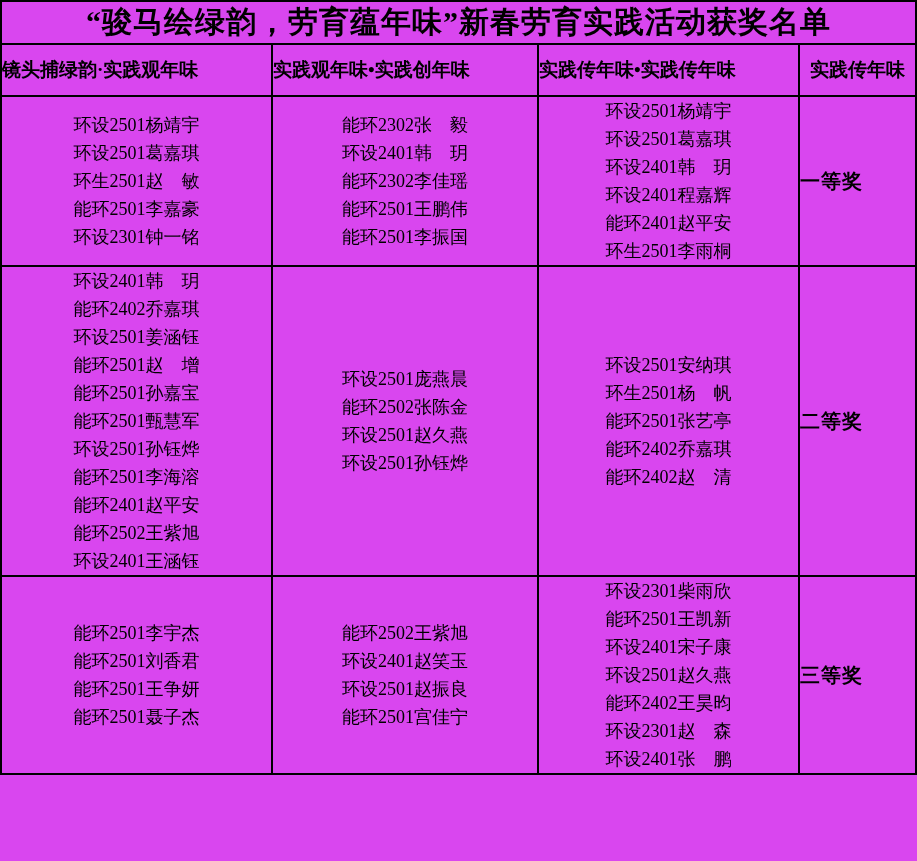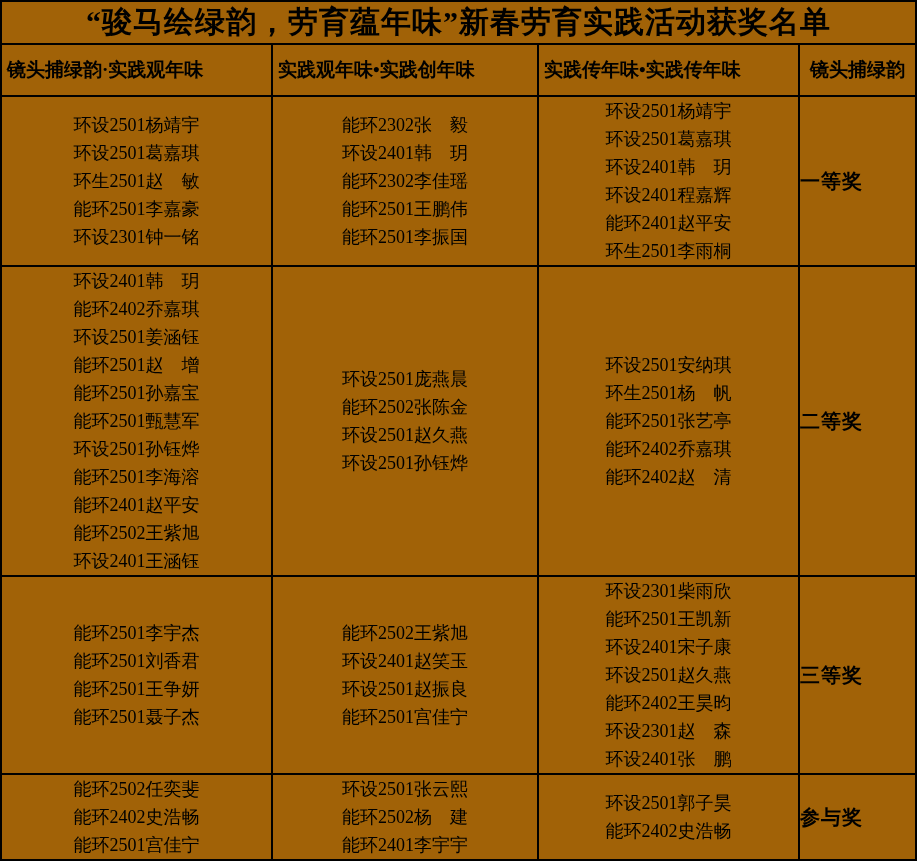--- a/index.html
+++ b/index.html
@@ -5,21 +5,21 @@
   html, body {
     margin: 0;
     padding: 0;
     background: #ffffff;
     font-family: "Liberation Serif", "DejaVu Serif", serif;
     color: #000000;
   }
   .page {
     width: 917px;
     height: 861px;
-    background: #a16207;
+    background: #d946ef;
     box-sizing: border-box;
   }
   table.award-table {
     border-collapse: collapse;
     table-layout: fixed;
     width: 915px;
     margin: 0 auto 0 0;
   }
   table.award-table td {
     border: 2px solid #000000;
@@ -33,21 +33,20 @@
     font-weight: bold;
     font-size: 30px;
     letter-spacing: 1px;
     white-space: nowrap;
   }
   tr.header-row td {
     height: 50px;
     font-weight: bold;
     font-size: 19px;
     text-align: left;
-    padding-left: 5px;
     white-space: nowrap;
   }
   tr.header-row td.hdr-center {
     text-align: center;
     padding-left: 0;
   }
   td.names-cell {
     font-size: 18px;
     line-height: 28px;
     text-align: center;
@@ -76,21 +75,21 @@
       <col style="width:117px">
     </colgroup>
     <tbody>
       <tr class="title-row">
         <td class="title-cell" colspan="4">“骏马绘绿韵，劳育蕴年味”新春劳育实践活动获奖名单</td>
       </tr>
       <tr class="header-row">
         <td>镜头捕绿韵·实践观年味</td>
         <td>实践观年味•实践创年味</td>
         <td>实践传年味•实践传年味</td>
-        <td class="hdr-center">镜头捕绿韵</td>
+        <td class="hdr-center">实践传年味</td>
       </tr>
       <tr class="row-1">
         <td class="names-cell">环设2501杨靖宇
 环设2501葛嘉琪
 环生2501赵　敏
 能环2501李嘉豪
 环设2301钟一铭</td>
         <td class="names-cell">能环2302张　毅
 环设2401韩　玥
 能环2302李佳瑶
@@ -138,26 +137,15 @@
 能环2501宫佳宁</td>
         <td class="names-cell">环设2301柴雨欣
 能环2501王凯新
 环设2401宋子康
 环设2501赵久燕
 能环2402王昊昀
 环设2301赵　森
 环设2401张　鹏</td>
         <td class="award-cell">三等奖</td>
       </tr>
-      <tr class="row-4">
-        <td class="names-cell">能环2502任奕斐
-能环2402史浩畅
-能环2501宫佳宁</td>
-        <td class="names-cell">环设2501张云熙
-能环2502杨　建
-能环2401李宇宇</td>
-        <td class="names-cell">环设2501郭子昊
-能环2402史浩畅</td>
-        <td class="award-cell">参与奖</td>
-      </tr>
     </tbody>
   </table>
 </div>
 
 </body></html>

